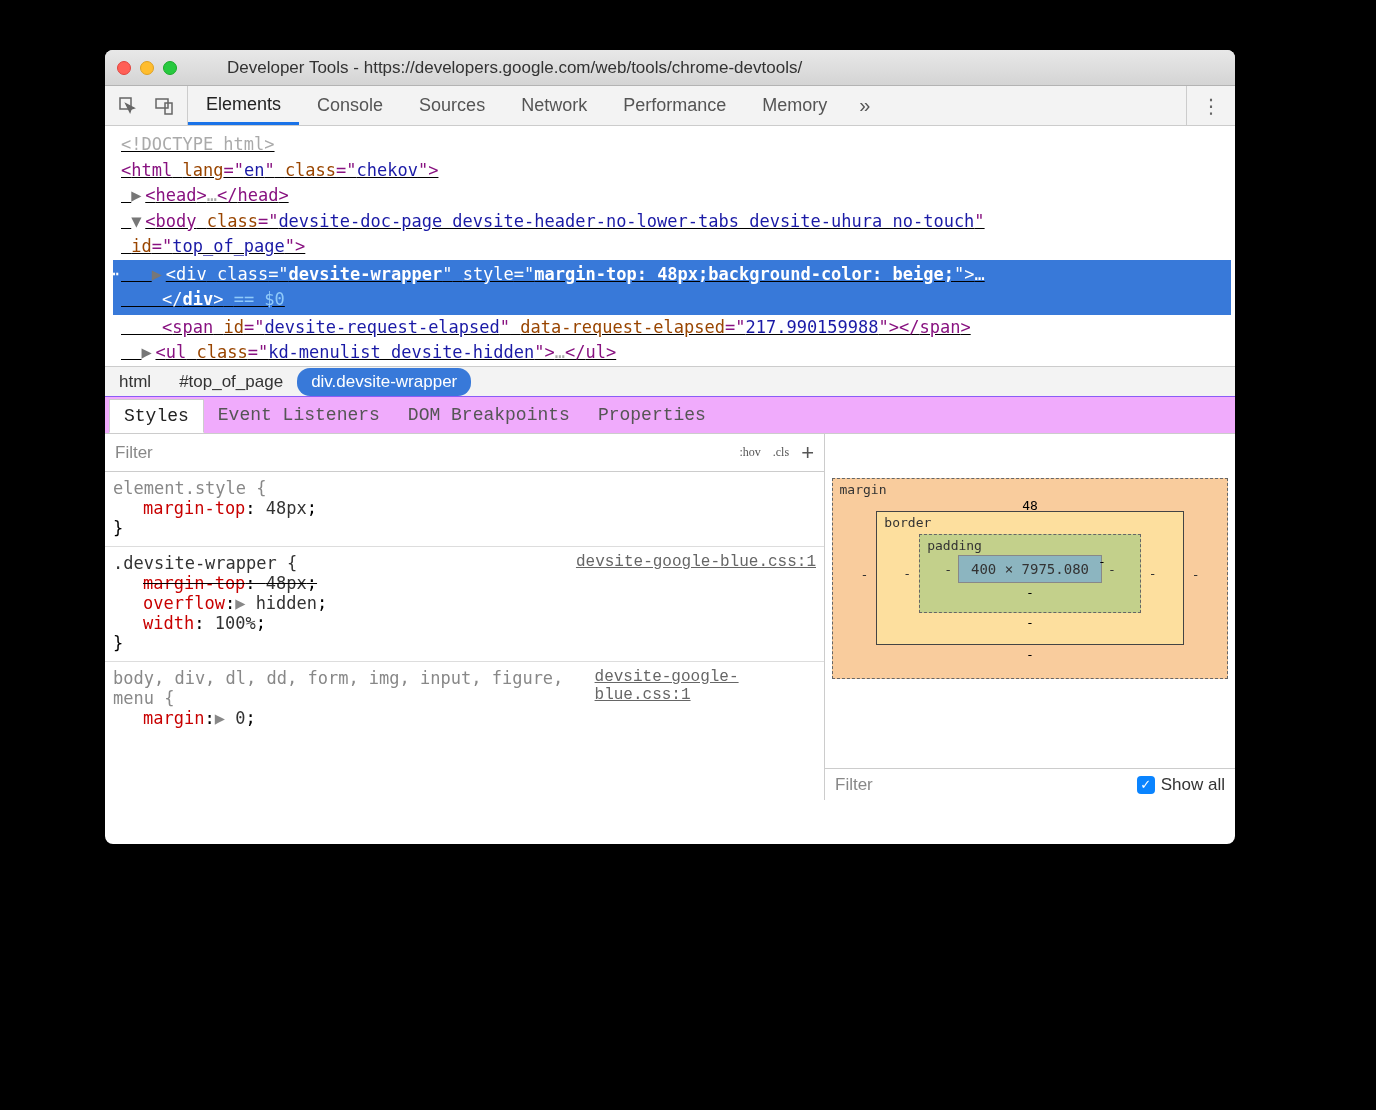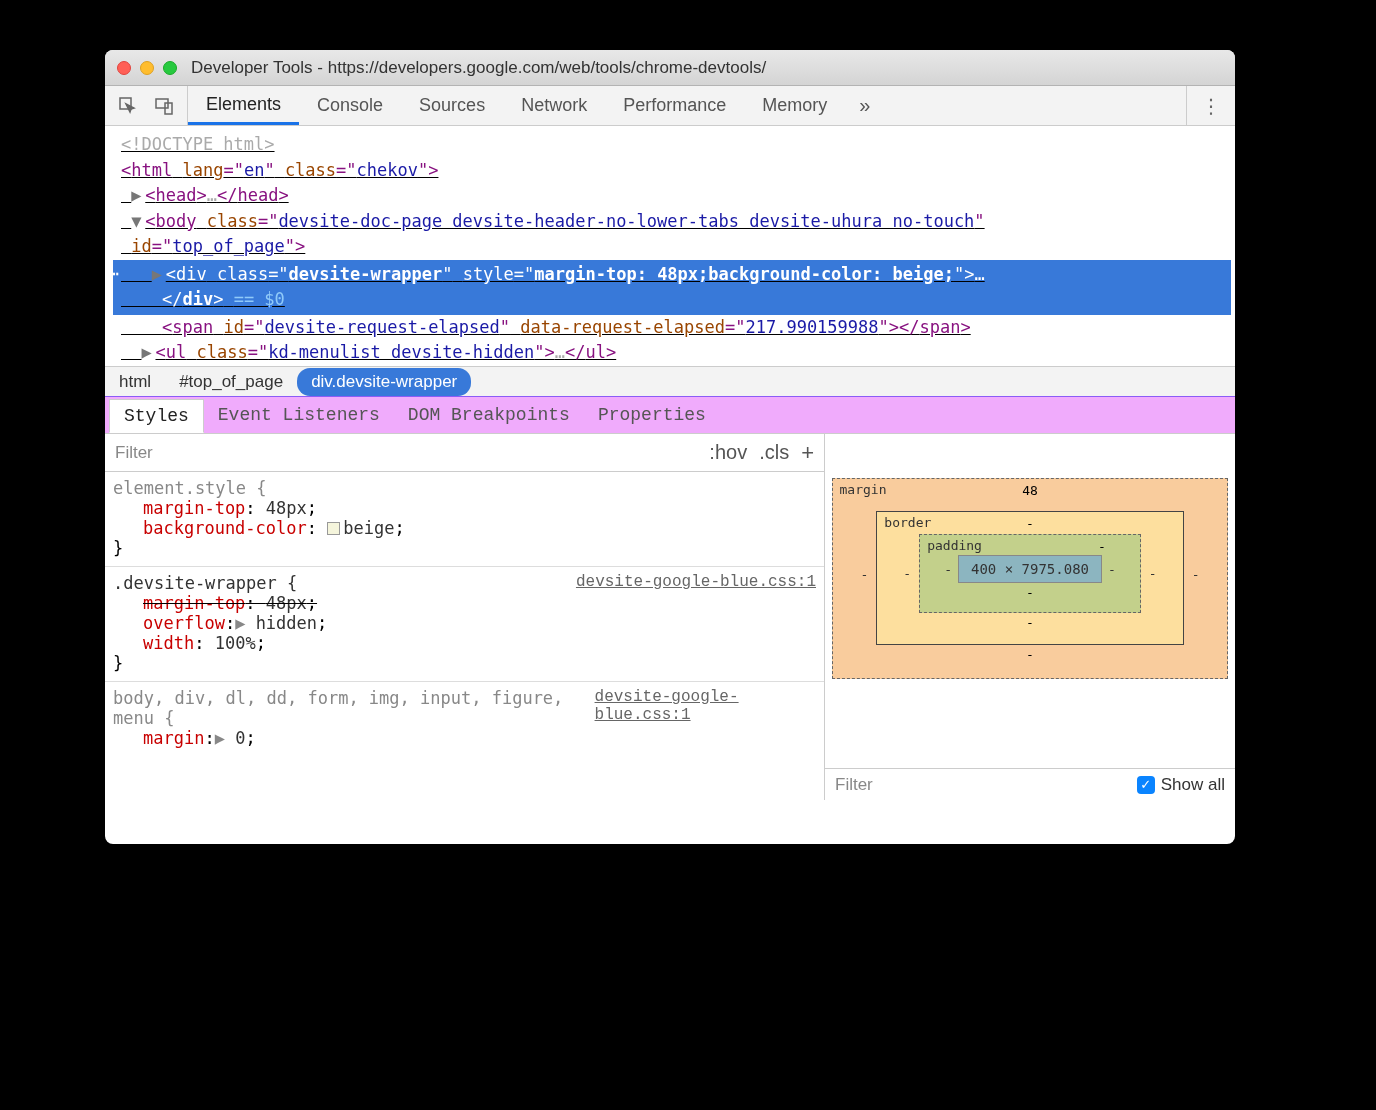--- a/index.html
+++ b/index.html
@@ -1,18 +1,18 @@
 <!DOCTYPE html>
 <html><head>
 <meta charset="utf-8">
 <style>
 * { box-sizing: border-box; margin: 0; padding: 0; }
 body { background: #000; width: 1376px; height: 1110px; font-family: -apple-system, "Helvetica Neue", Arial, sans-serif; }
 .window { position: absolute; left: 105px; top: 50px; width: 1130px; height: 794px; background: #fff; border-radius: 8px; box-shadow: 0 15px 40px rgba(0,0,0,0.5); overflow: hidden; }
-.titlebar { height: 36px; background: linear-gradient(#e8e8e8, #d4d4d4); display: flex; align-items: center; padding: 0 12px; border-bottom: 1px solid #b3b3b3; }
+.titlebar { height: 36px; background: linear-gradient(#e8e8e8, #d4d4d4); display: flex; align-items: center; padding: 0 12px; border-bottom: 1px solid #b3b3b3; gap: 36px; }
 .traffic { display: flex; gap: 9px; margin-right: 14px; }
 .tl { width: 14px; height: 14px; border-radius: 50%; }
 .tl.red { background: #ff5f56; border: 1px solid #e0443e; }
 .tl.yellow { background: #ffbd2e; border: 1px solid #dea123; }
 .tl.green { background: #27c93f; border: 1px solid #1aab29; }
 .title { font-size: 17px; color: #333; white-space: nowrap; }
 .toolbar { height: 40px; border-bottom: 1px solid #ccc; display: flex; align-items: center; background: #f3f3f3; }
 .tool-icons { display: flex; align-items: center; padding: 0 12px; gap: 14px; border-right: 1px solid #ccc; height: 100%; }
 .icon-btn { width: 22px; height: 22px; display: flex; align-items: center; justify-content: center; color: #666; cursor: pointer; }
 .tabs { display: flex; height: 100%; align-items: center; }
@@ -36,41 +36,41 @@
 .breadcrumb { height: 30px; border-top: 1px solid #ccc; display: flex; align-items: center; font-size: 17px; background: #f3f3f3; }
 .bc-item { padding: 4px 14px; color: #333; cursor: pointer; }
 .bc-item.active { background: #3879d9; color: #fff; border-radius: 13px; }
 .styles-tabs { height: 38px; border-top: 1px solid #8b5cf6; border-bottom: 1px solid #ccc; display: flex; align-items: center; background: #f0abfc; padding-left: 4px; font-family: Liberation Mono, monospace; }
 .stab { padding: 6px 14px; font-size: 18px; color: #555; cursor: pointer; }
 .stab.active { background: #fff; border: 1px solid #ccc; border-bottom: 1px solid #fff; position: relative; top: 1px; color: #222; }
 .lower { display: flex; height: 366px; }
 .styles-pane { flex: 1; border-right: 1px solid #ccc; display: flex; flex-direction: column; }
 .filter-row { height: 38px; border-bottom: 1px solid #ccc; display: flex; align-items: center; padding: 0 10px; font-size: 17px; color: #888; }
 .filter-row .fr-right { margin-left: auto; display: flex; align-items: center; gap: 12px; color: #555; }
-.hov-cls { font-family: Liberation Sans, sans-serif; font-size: 20px; }
+.hov-cls { font-family: Liberation Serif, serif; font-size: 12px; }
 .plus { font-size: 22px; color: #555; cursor: pointer; }
 .styles-body { flex: 1; font-family: Menlo, Consolas, monospace; font-size: 17px; overflow: hidden; }
 .rule { padding: 6px 8px 8px 8px; border-bottom: 1px solid #ddd; }
 .rule-head { display: flex; }
 .selector { color: #888; }
 .src-link { margin-left: auto; color: #666; text-decoration: underline; font-size: 16px; cursor: pointer; font-family: Liberation Mono, monospace; }
 .decl { padding-left: 30px; }
 .prop { color: #c80000; }
 .val { color: #333; }
 .struck { text-decoration: line-through; }
 .swatch { display: inline-block; width: 13px; height: 13px; border: 1px solid #999; background: beige; vertical-align: -1px; margin-right: 3px; }
 .tri { color: #888; }
 .box-pane { width: 410px; display: flex; align-items: flex-start; justify-content: center; padding-top: 44px; position: relative; }
 .box-model { font-family: Menlo, monospace; font-size: 14px; text-align: center; }
 .bm-margin { background: #f9cc9d; border: 1px dashed #666; padding: 24px 28px 16px 28px; position: relative; }
 .bm-border { background: #fddf9e; border: 1px solid #444; padding: 22px 26px 14px 26px; position: relative; margin-top: 8px; }
 .bm-padding { background: #c3d08b; border: 1px dashed #666; padding: 20px 24px 12px 24px; position: relative; }
 .bm-content { background: #8cb5c0; border: 1px solid #888; padding: 5px 12px; color: #333; }
 .bm-label { position: absolute; top: 3px; left: 7px; font-size: 13px; color: #333; }
-.bm-top { position: absolute; top: 4px; left: 50%; transform: translateX(-50%); font-size: 13px; }
+.bm-top { position: absolute; top: 19px; left: 50%; transform: translateX(-50%); font-size: 13px; }
 .bm-side { font-size: 13px; color: #333; }
 .bm-bot { font-size: 13px; margin-top: 2px; }
 .box-filter { position: absolute; bottom: 0; left: 0; right: 0; height: 32px; border-top: 1px solid #ccc; display: flex; align-items: center; padding: 0 10px; font-size: 17px; color: #888; }
 .box-filter .sa { margin-left: auto; display: flex; align-items: center; gap: 6px; color: #333; }
 .chk { width: 18px; height: 18px; background: #0a84ff; border-radius: 4px; display: inline-flex; align-items: center; justify-content: center; color: #fff; font-size: 13px; }
 </style>
 </head>
 <body>
 
 <div class="window">
@@ -150,21 +150,20 @@
           <span class="hov-cls">.cls</span>
           <span class="plus">+</span>
         </div>
       </div>
       <div class="styles-body">
         <div class="rule">
           <div class="rule-head">
               <span class="selector">element.style {</span>
             </div>
           <div class="decl"><span class="prop">margin-top</span>: <span class="val">48px</span>;</div>
-          <div class="decl"><span class="prop">background-color</span>: <span class="swatch"></span><span class="val">beige</span>;</div>
           <div>}</div>
         </div>
         <div class="rule">
           <div class="rule-head">
               <span class="selector" style="color:#333">.devsite-wrapper {</span>
               <span class="src-link">devsite-google-blue.css:1</span>
             </div>
           <div class="decl struck"><span class="prop">margin-top</span>: <span class="val">48px</span>;</div>
           <div class="decl"><span class="prop">overflow</span>:<span class="tri">▶ </span><span class="val">hidden</span>;</div>
           <div class="decl"><span class="prop">width</span>: <span class="val">100%</span>;</div>

